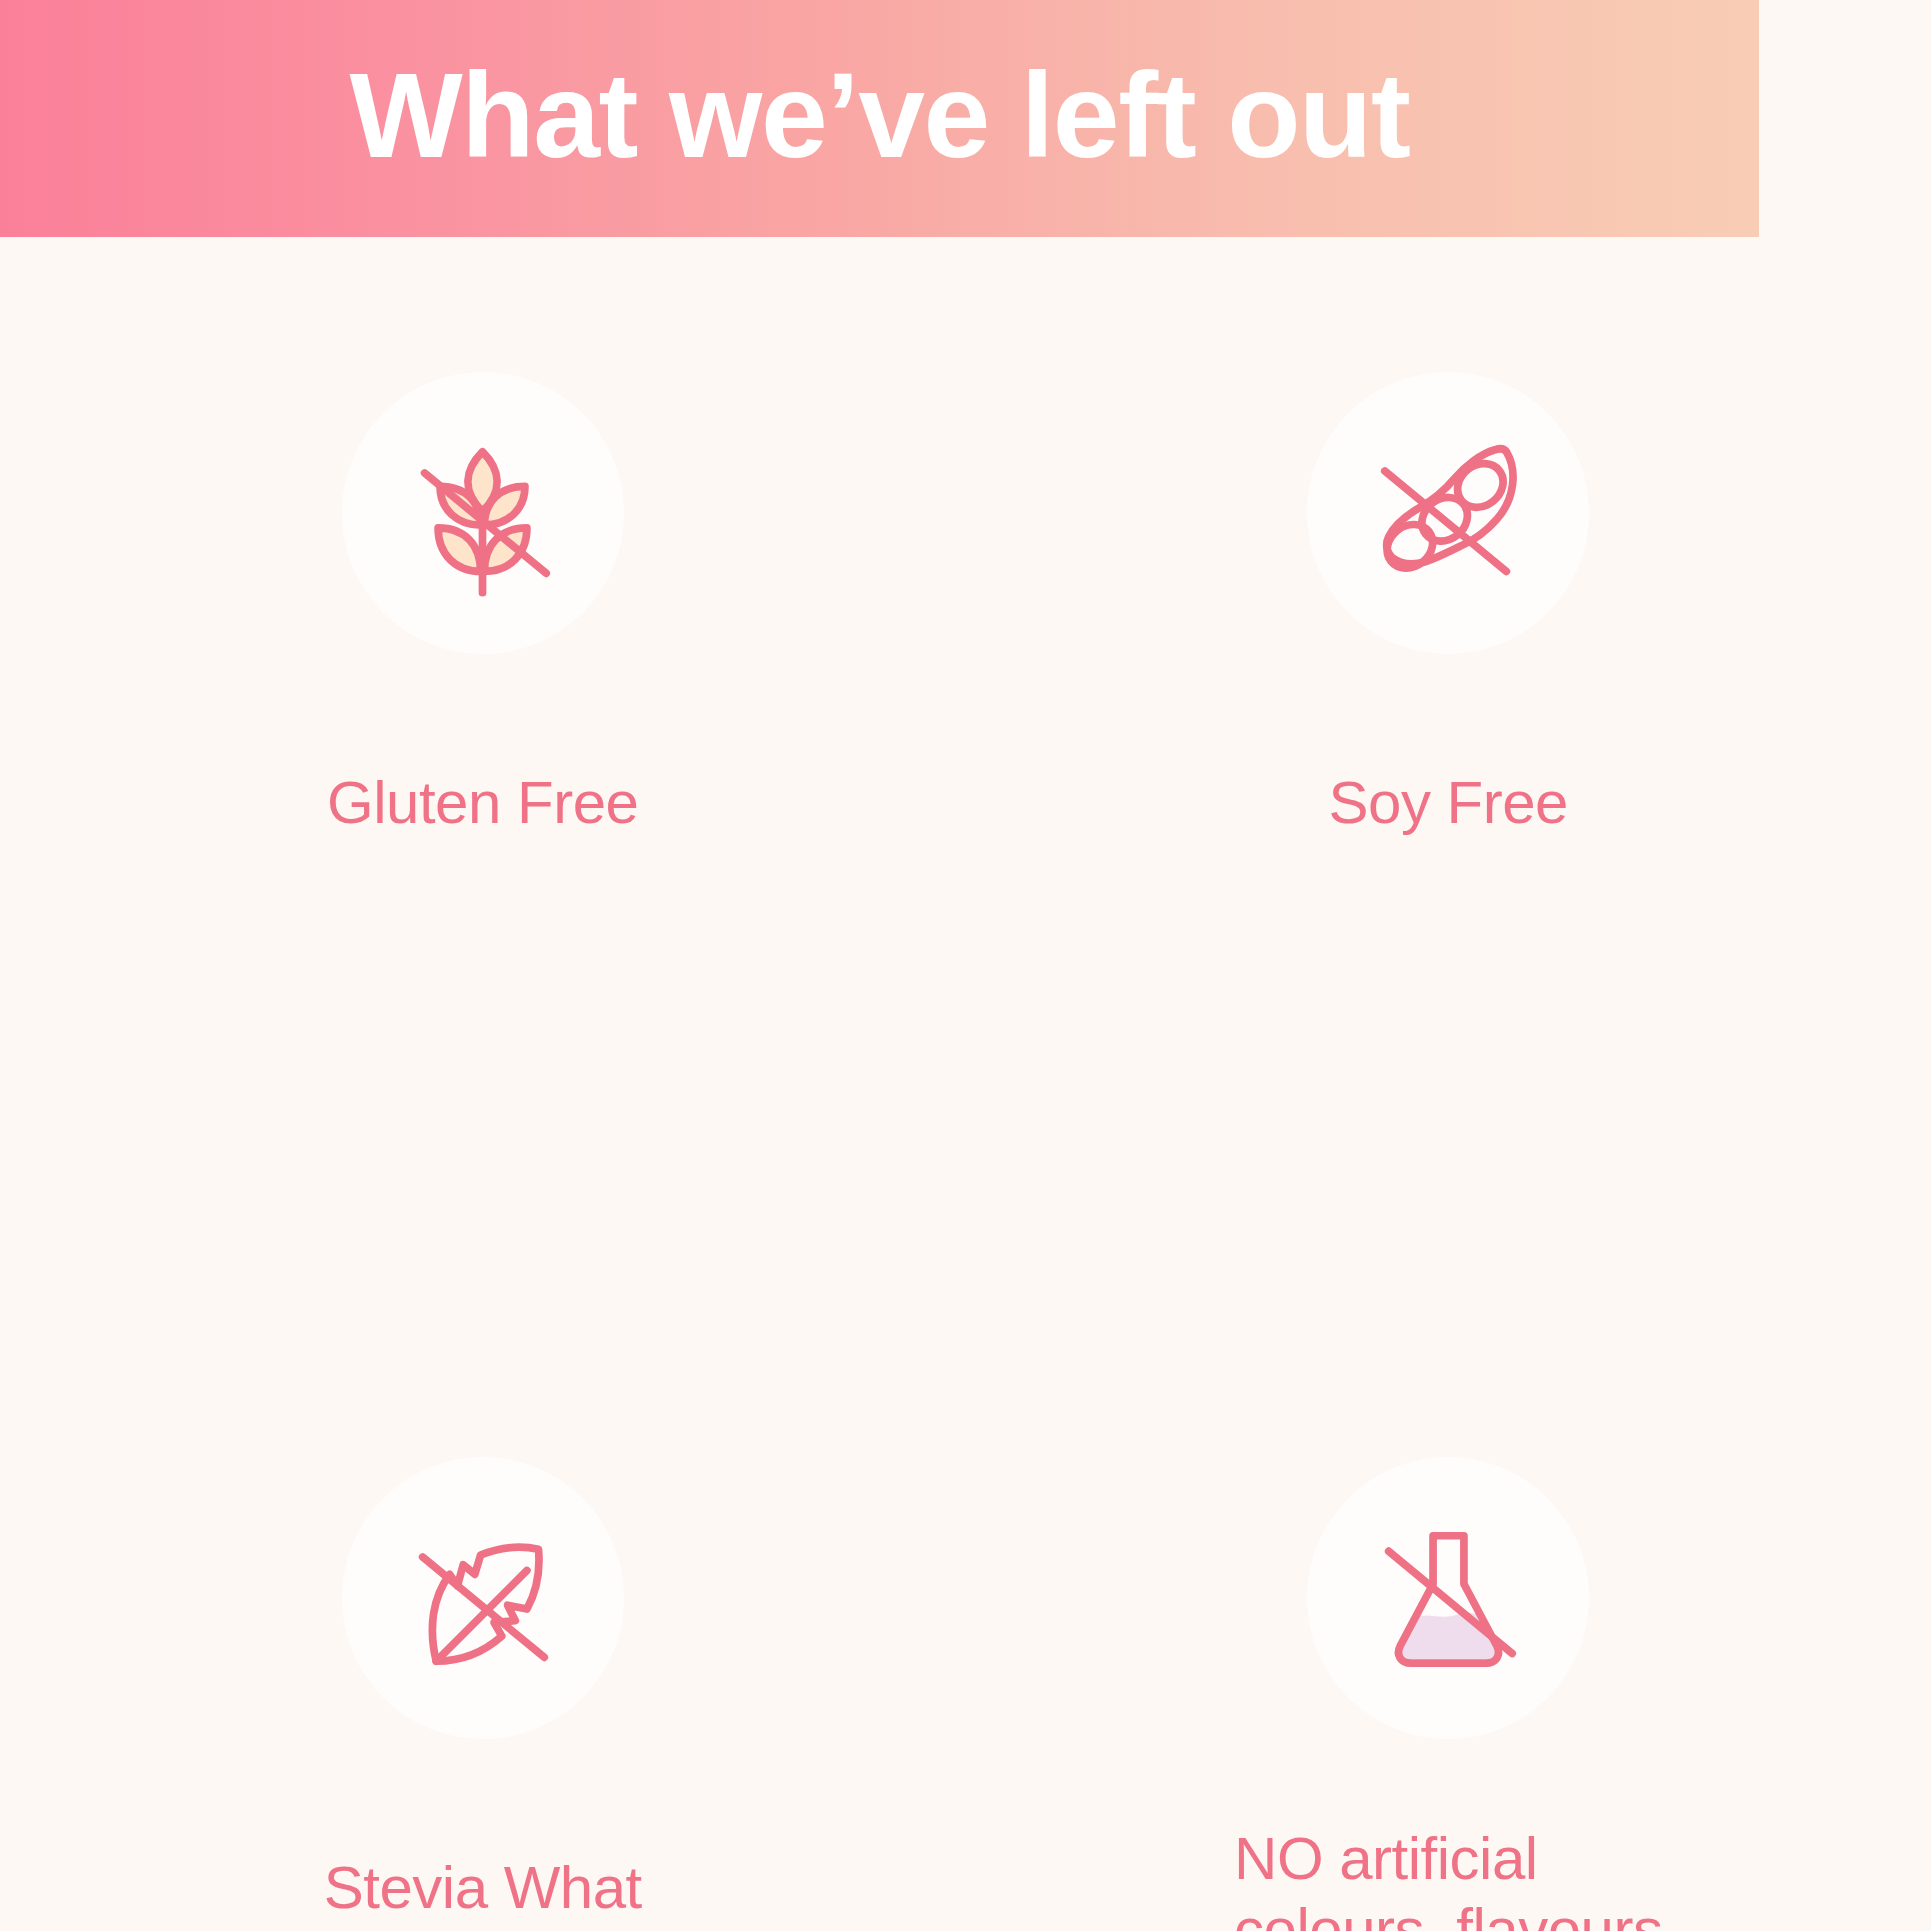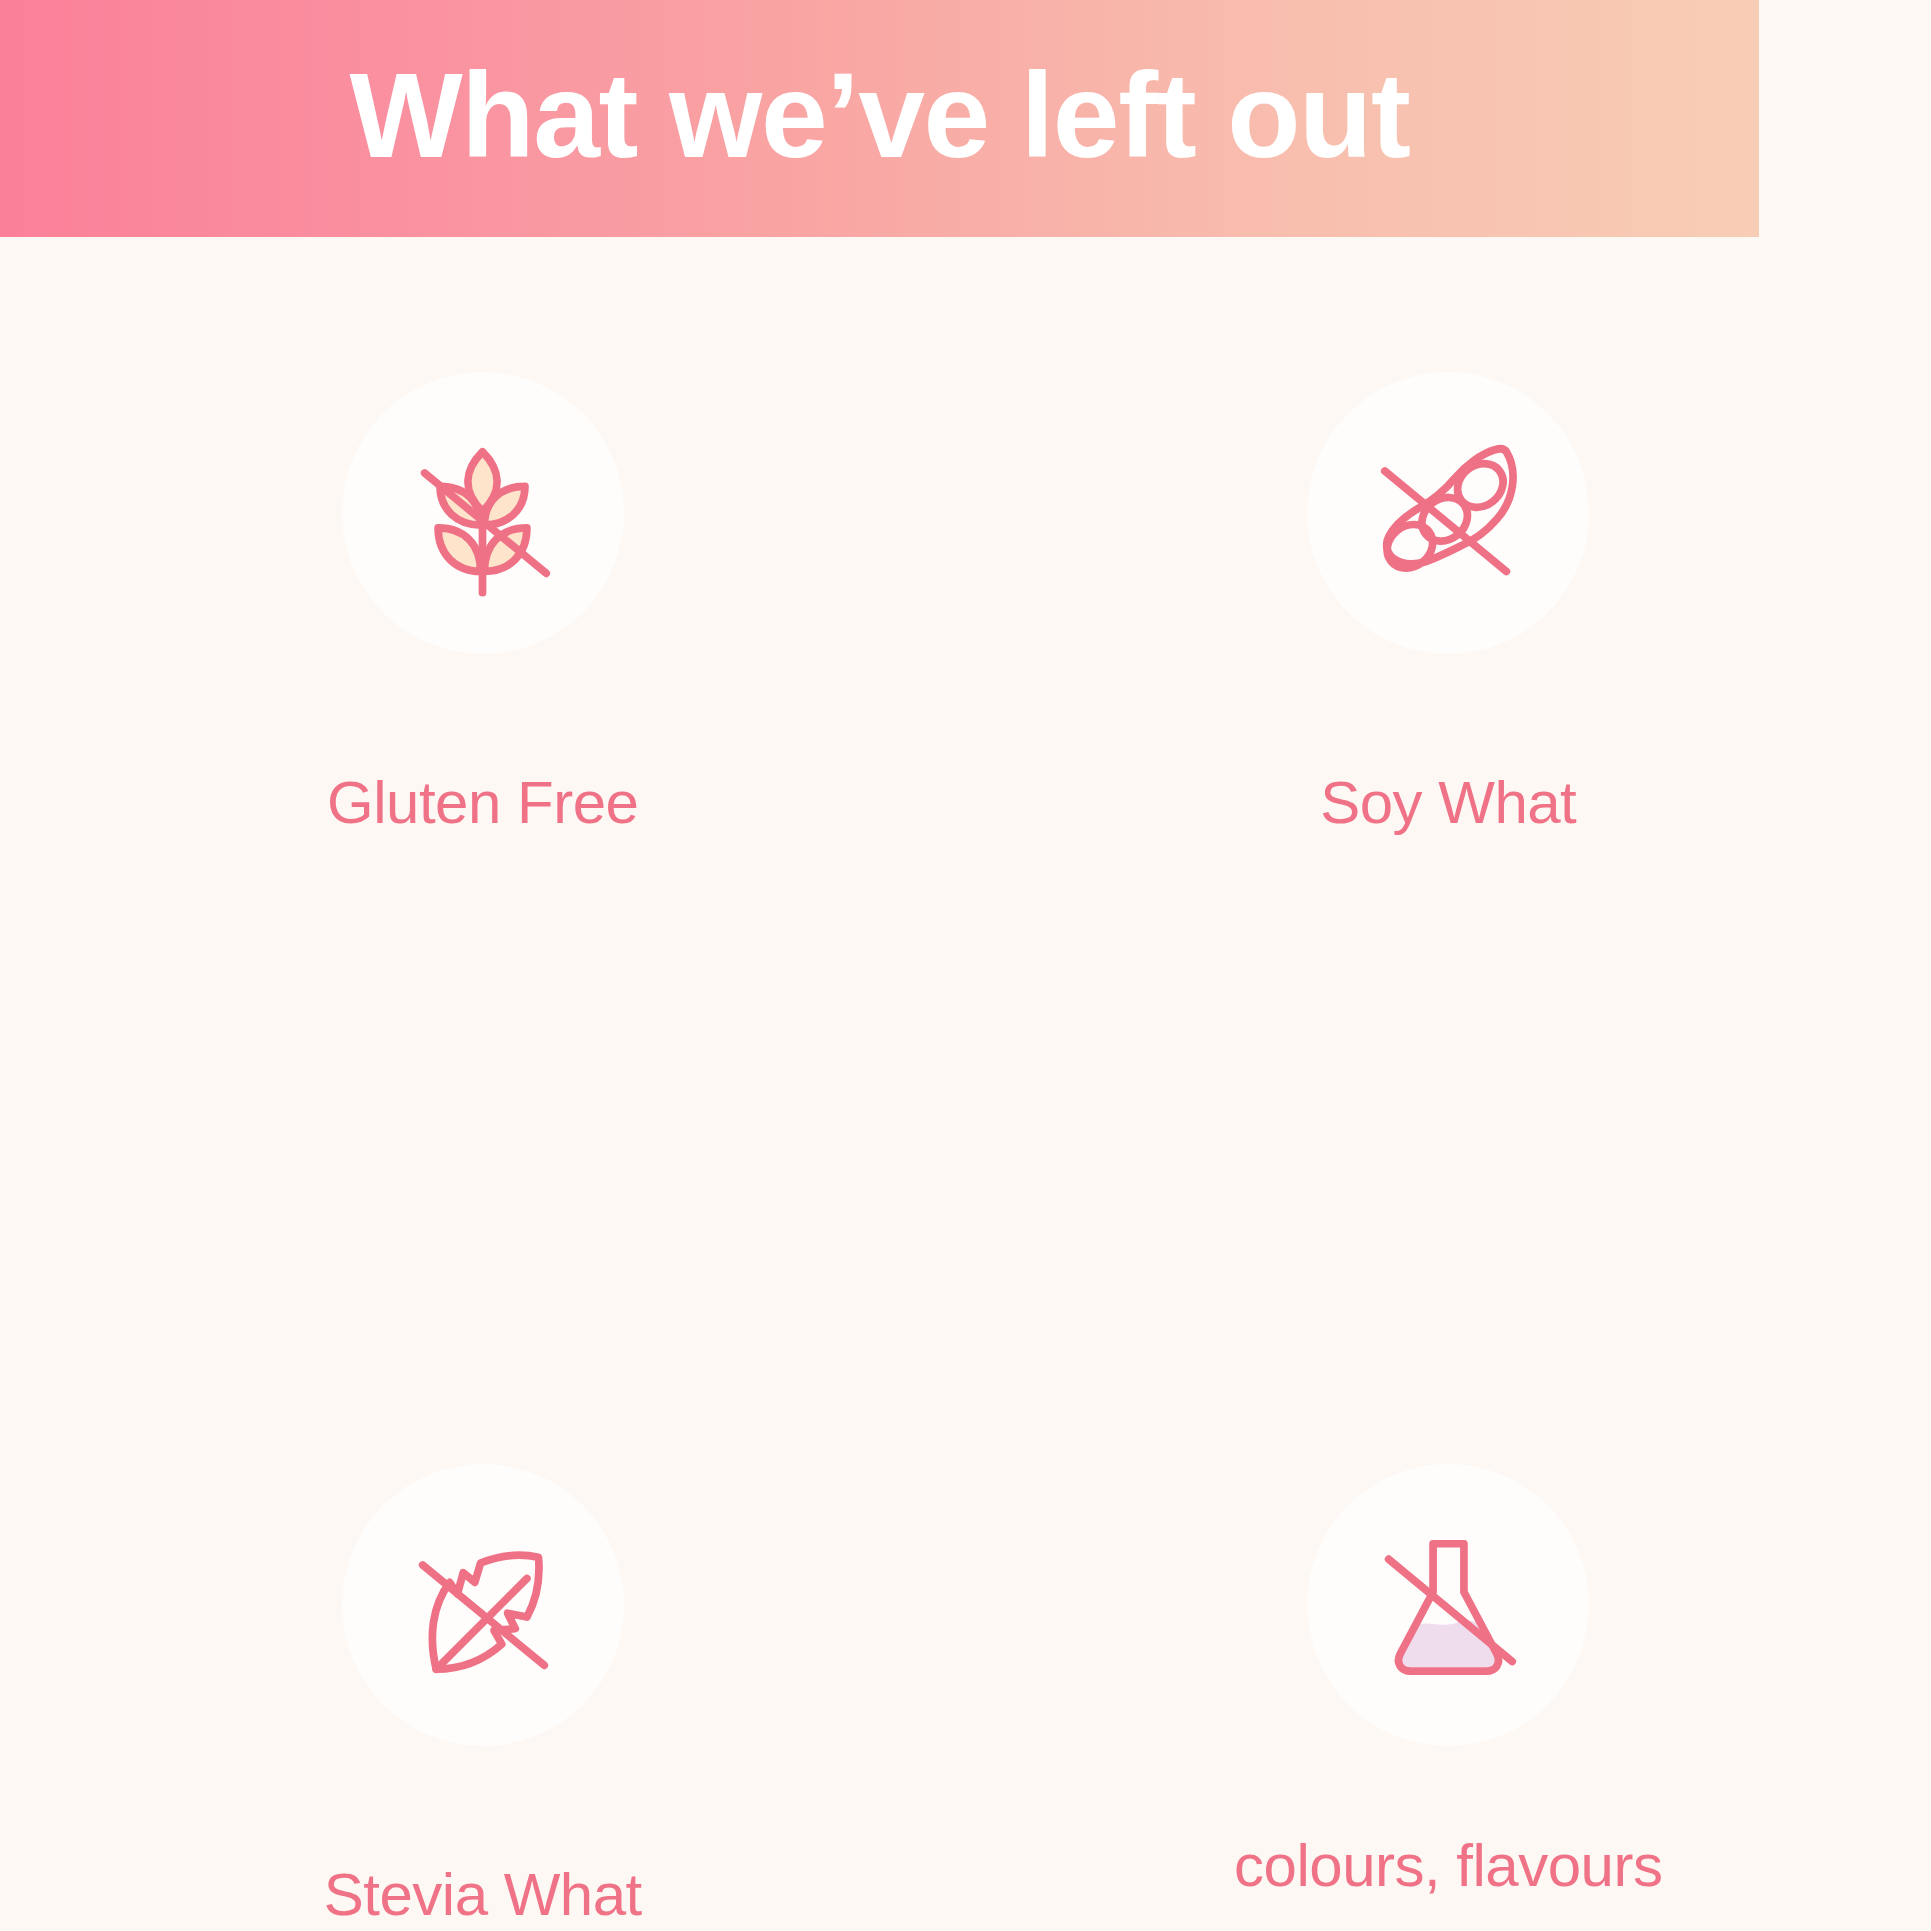--- a/index.html
+++ b/index.html
@@ -112,21 +112,21 @@
 
               <ellipse cx="96" cy="106" rx="25" ry="21" transform="rotate(-38 96 106)"></ellipse>
 
               <ellipse cx="60" cy="134" rx="25" ry="21" transform="rotate(-38 60 134)"></ellipse>
 
               <path d="M34 56 L160 160"></path>
             </g>
           </svg>
         </span>
       </div>
-      <div class="label label-single">Soy What</div>
+      <div class="label label-single">Soy Free</div>
     </div>
 
     <div class="cell cell-r2">
       <div class="icon-circle">
         <span>
           <svg width="193" height="193" viewBox="0 0 200 200" fill="none">
             <g stroke="#EE7186" stroke-width="8" stroke-linecap="round" stroke-linejoin="round">
 
               <path d="M52 166 C44 132 48 100 66 76 L74 88 L80 66 L92 76 L98 56
                        C118 48 140 46 158 50 C160 72 156 94 146 112
@@ -156,20 +156,21 @@
               <path d="M84 36 L116 36 L116 86 L150 150
                        C155 160 149 168 139 168 L61 168
                        C51 168 45 160 50 150 L84 86 Z"></path>
 
               <path d="M38 52 L166 158"></path>
             </g>
           </svg>
         </span>
       </div>
       <div class="label label-multi">
+        <div>NO artificial</div>
         <div>colours, flavours</div>
 
       </div>
     </div>
 
   </div>
 </div>
 
 
 </body></html>

